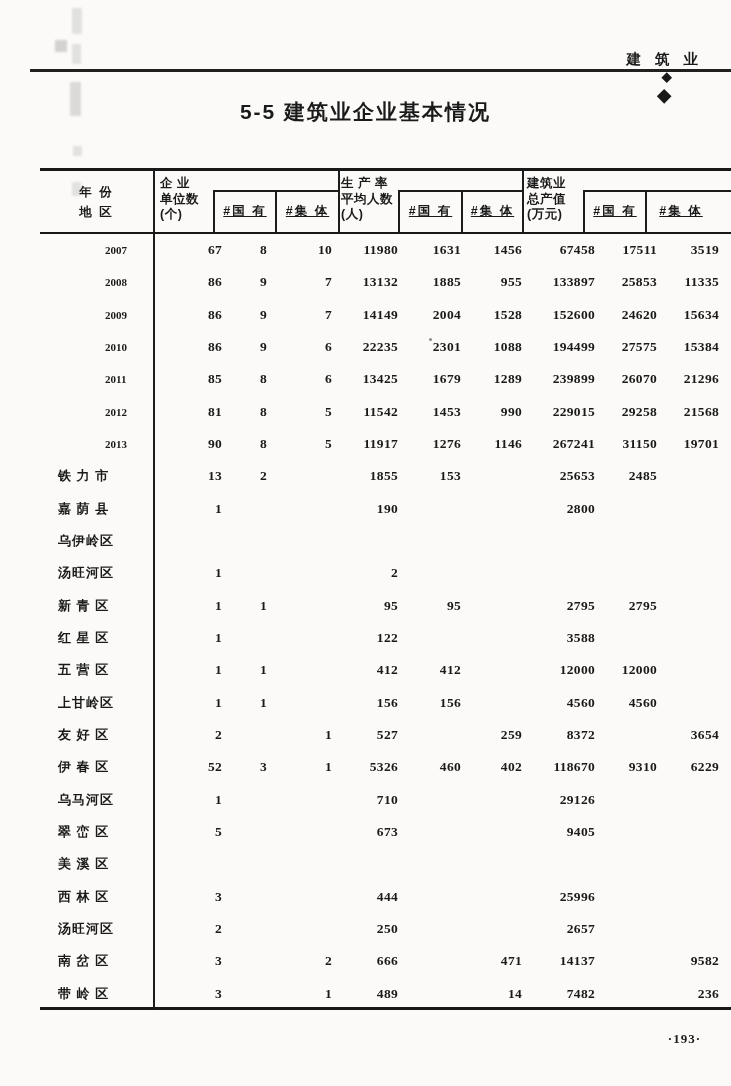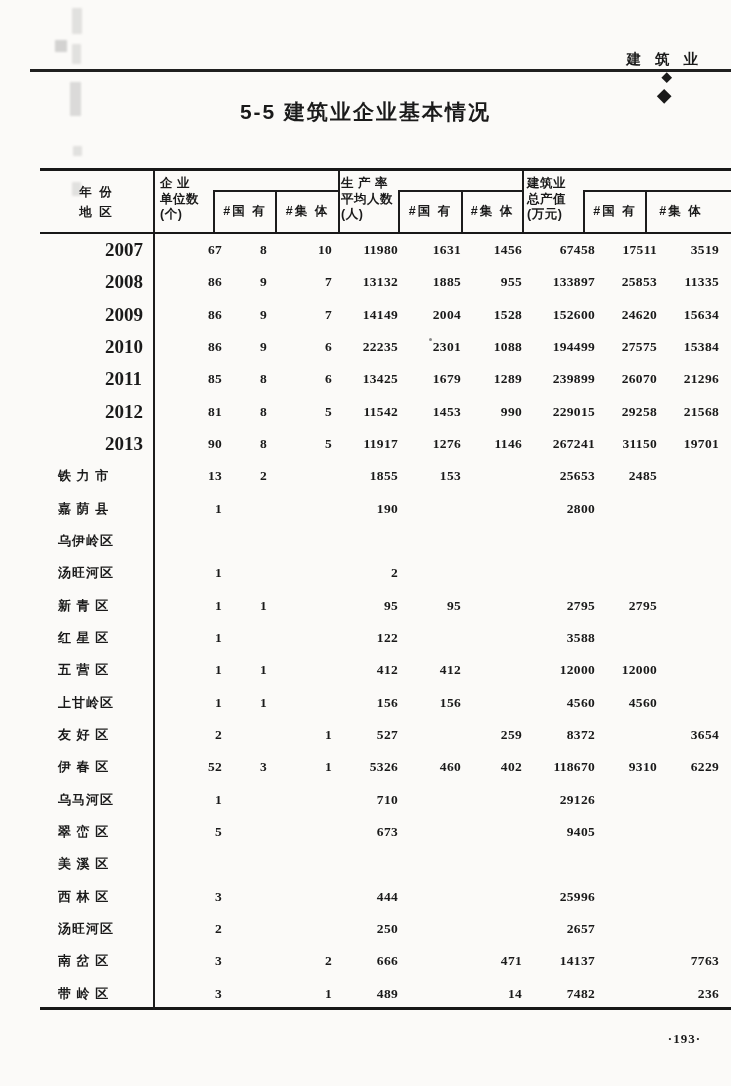--- a/index.html
+++ b/index.html
@@ -27,28 +27,28 @@
     border-top:3px solid #181818;border-bottom:2px solid #181818;
     font-size:12.5px;font-weight:bold;}
   .h-rowlabel{position:absolute;left:0;top:0;bottom:0;width:115px;box-sizing:border-box;
     border-right:2px solid #1c1c1c;display:flex;flex-direction:column;
     justify-content:center;align-items:center;line-height:20px;letter-spacing:2px;}
   .vline-full{position:absolute;top:0;bottom:0;width:2px;background:#1c1c1c;}
   .subline{position:absolute;top:19px;height:2px;background:#1c1c1c;}
   .sub-v{position:absolute;top:19px;bottom:0;width:2px;background:#1c1c1c;}
   .g-label{position:absolute;top:5px;line-height:15.5px;letter-spacing:.5px;white-space:nowrap;}
   .sub-label{position:absolute;top:19px;bottom:0;display:flex;align-items:center;
-    justify-content:center;letter-spacing:2px;}
+    justify-content:center;letter-spacing:2px;text-decoration:underline;}
   .tbody{position:absolute;top:66px;left:0;right:0;bottom:0;}
   .trow{display:grid;grid-template-columns:115px 67px 45px 65px 66px 63px 61px 73px 62px 62px;
     height:32.33px;line-height:32.33px;}
   .cell{box-sizing:border-box;white-space:nowrap;overflow:visible;}
   .cell.labelcell{border-right:2px solid #1c1c1c;font-size:13px;font-weight:bold;}
   .cell.region{padding-left:18px;letter-spacing:1px;}
-  .cell.year{padding-left:65px;font-family:"Liberation Serif",serif;font-size:19px;}
+  .cell.year{padding-left:65px;font-family:"Liberation Serif",serif;font-size:11px;}
   .cell.num{text-align:right;font-family:"Liberation Serif",serif;
     font-size:13.5px;font-weight:bold;letter-spacing:.3px;}
   
   .page-number{position:absolute;top:1031px;right:30px;font-size:13px;font-weight:bold;
     font-family:"Liberation Serif",serif;letter-spacing:1px;}
 </style>
 </head>
 <body>
 
 <div class="artifacts">
@@ -382,21 +382,21 @@
       <div class="trow">
         <div class="cell labelcell region">南 岔 区</div>
         <div class="cell num">3</div>
         <div class="cell num"></div>
         <div class="cell num">2</div>
         <div class="cell num">666</div>
         <div class="cell num"></div>
         <div class="cell num">471</div>
         <div class="cell num">14137</div>
         <div class="cell num"></div>
-        <div class="cell num">7763</div>
+        <div class="cell num">9582</div>
       </div>
       <div class="trow">
         <div class="cell labelcell region">带 岭 区</div>
         <div class="cell num">3</div>
         <div class="cell num"></div>
         <div class="cell num">1</div>
         <div class="cell num">489</div>
         <div class="cell num"></div>
         <div class="cell num">14</div>
         <div class="cell num">7482</div>

